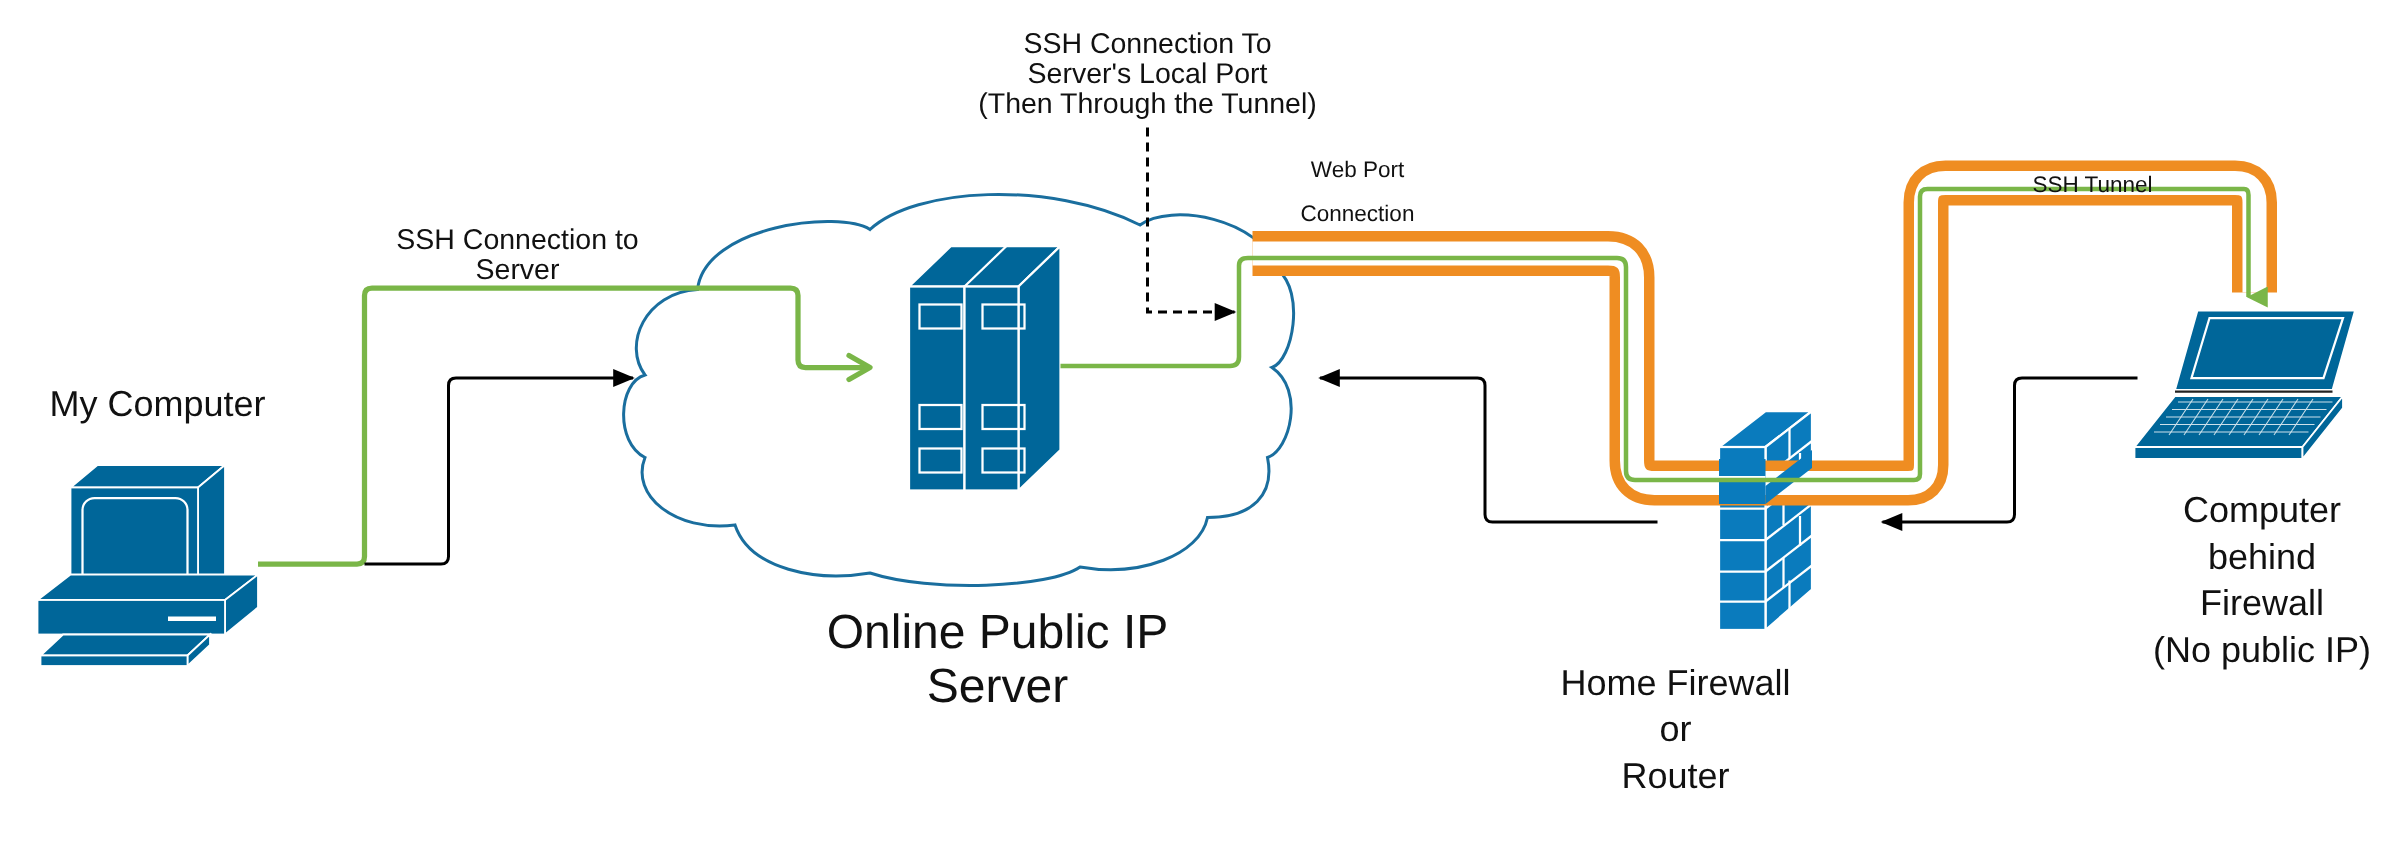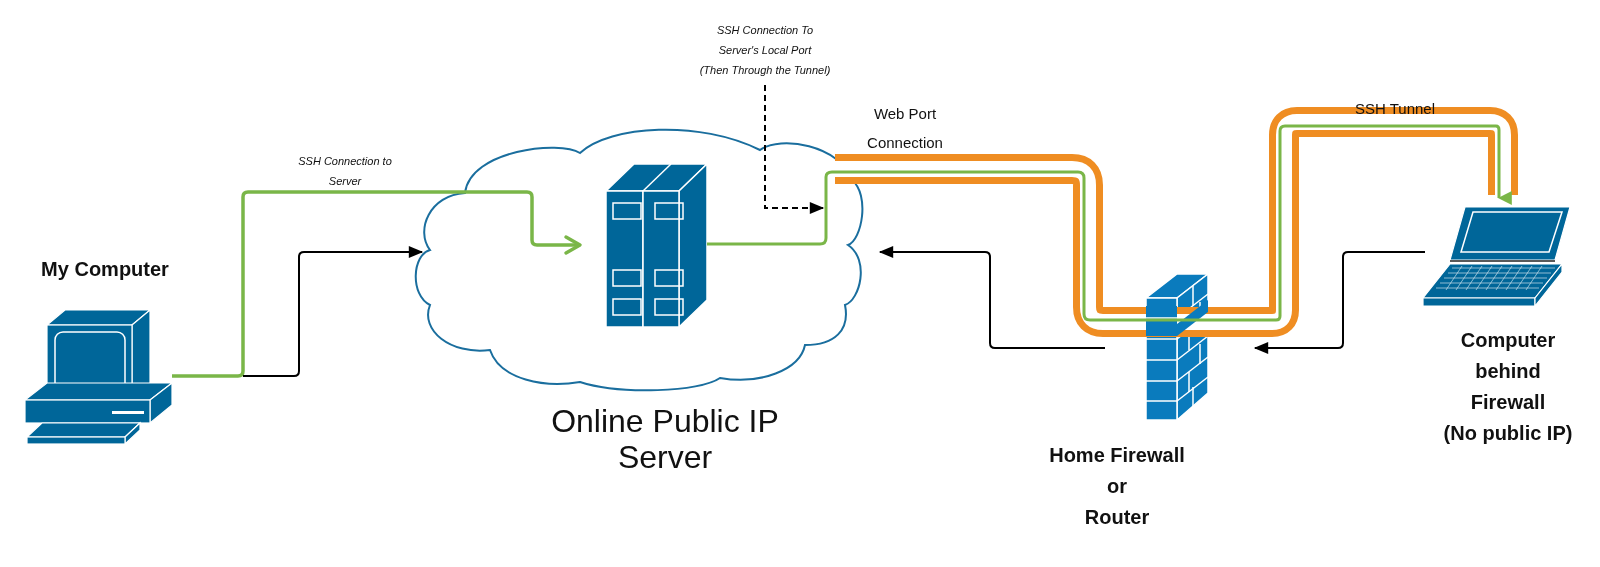--- a/index.html
+++ b/index.html
@@ -21,23 +21,23 @@
       width: 1600px;
       height: 567px;
     }
     .label {
       position: absolute;
       color: #111111;
       text-align: center;
       white-space: pre-line;
       font-family: "Liberation Sans", sans-serif;
     }
-    .lbl-node { font-size: 20px; line-height: 31px; font-weight: bold; }
+    .lbl-node { font-size: 24px; line-height: 31px; }
     .lbl-server { font-size: 32px; line-height: 36px; }
-    .lbl-italic { font-size: 11px; font-style: italic; line-height: 20px; }
+    .lbl-italic { font-size: 19px; line-height: 20px; }
     .lbl-bold { font-size: 15px; font-weight: normal; line-height: 29px; }
   </style>
 </head>
 <body>
 
 <svg id="diagram" viewBox="0 0 1600 567" xmlns="http://www.w3.org/2000/svg">
   <defs>
     <marker id="arrow-black" viewBox="0 0 10 10" refX="9" refY="5" markerWidth="9" markerHeight="9" orient="auto" markerUnits="userSpaceOnUse">
       <path d="M0,1 L10,5 L0,9 z" fill="#000"></path>
     </marker>
@@ -198,13 +198,13 @@
 <div class="label lbl-italic" style="left:250px; top:151px; width:190px;">SSH Connection to
 Server</div>
 
 <div class="label lbl-italic" style="left:640px; top:20px; width:250px;">SSH Connection To
 Server's Local Port
 (Then Through the Tunnel)</div>
 
 <div class="label lbl-bold" style="left:820px; top:99px; width:170px;">Web Port
 Connection</div>
 
-<div class="label lbl-bold" style="left:1315px; top:94px; width:160px;">SSH Tunnel</div>
+<div class="label lbl-bold" style="left:1315px; top:109px; width:160px;">SSH Tunnel</div>
 
 </body></html>

